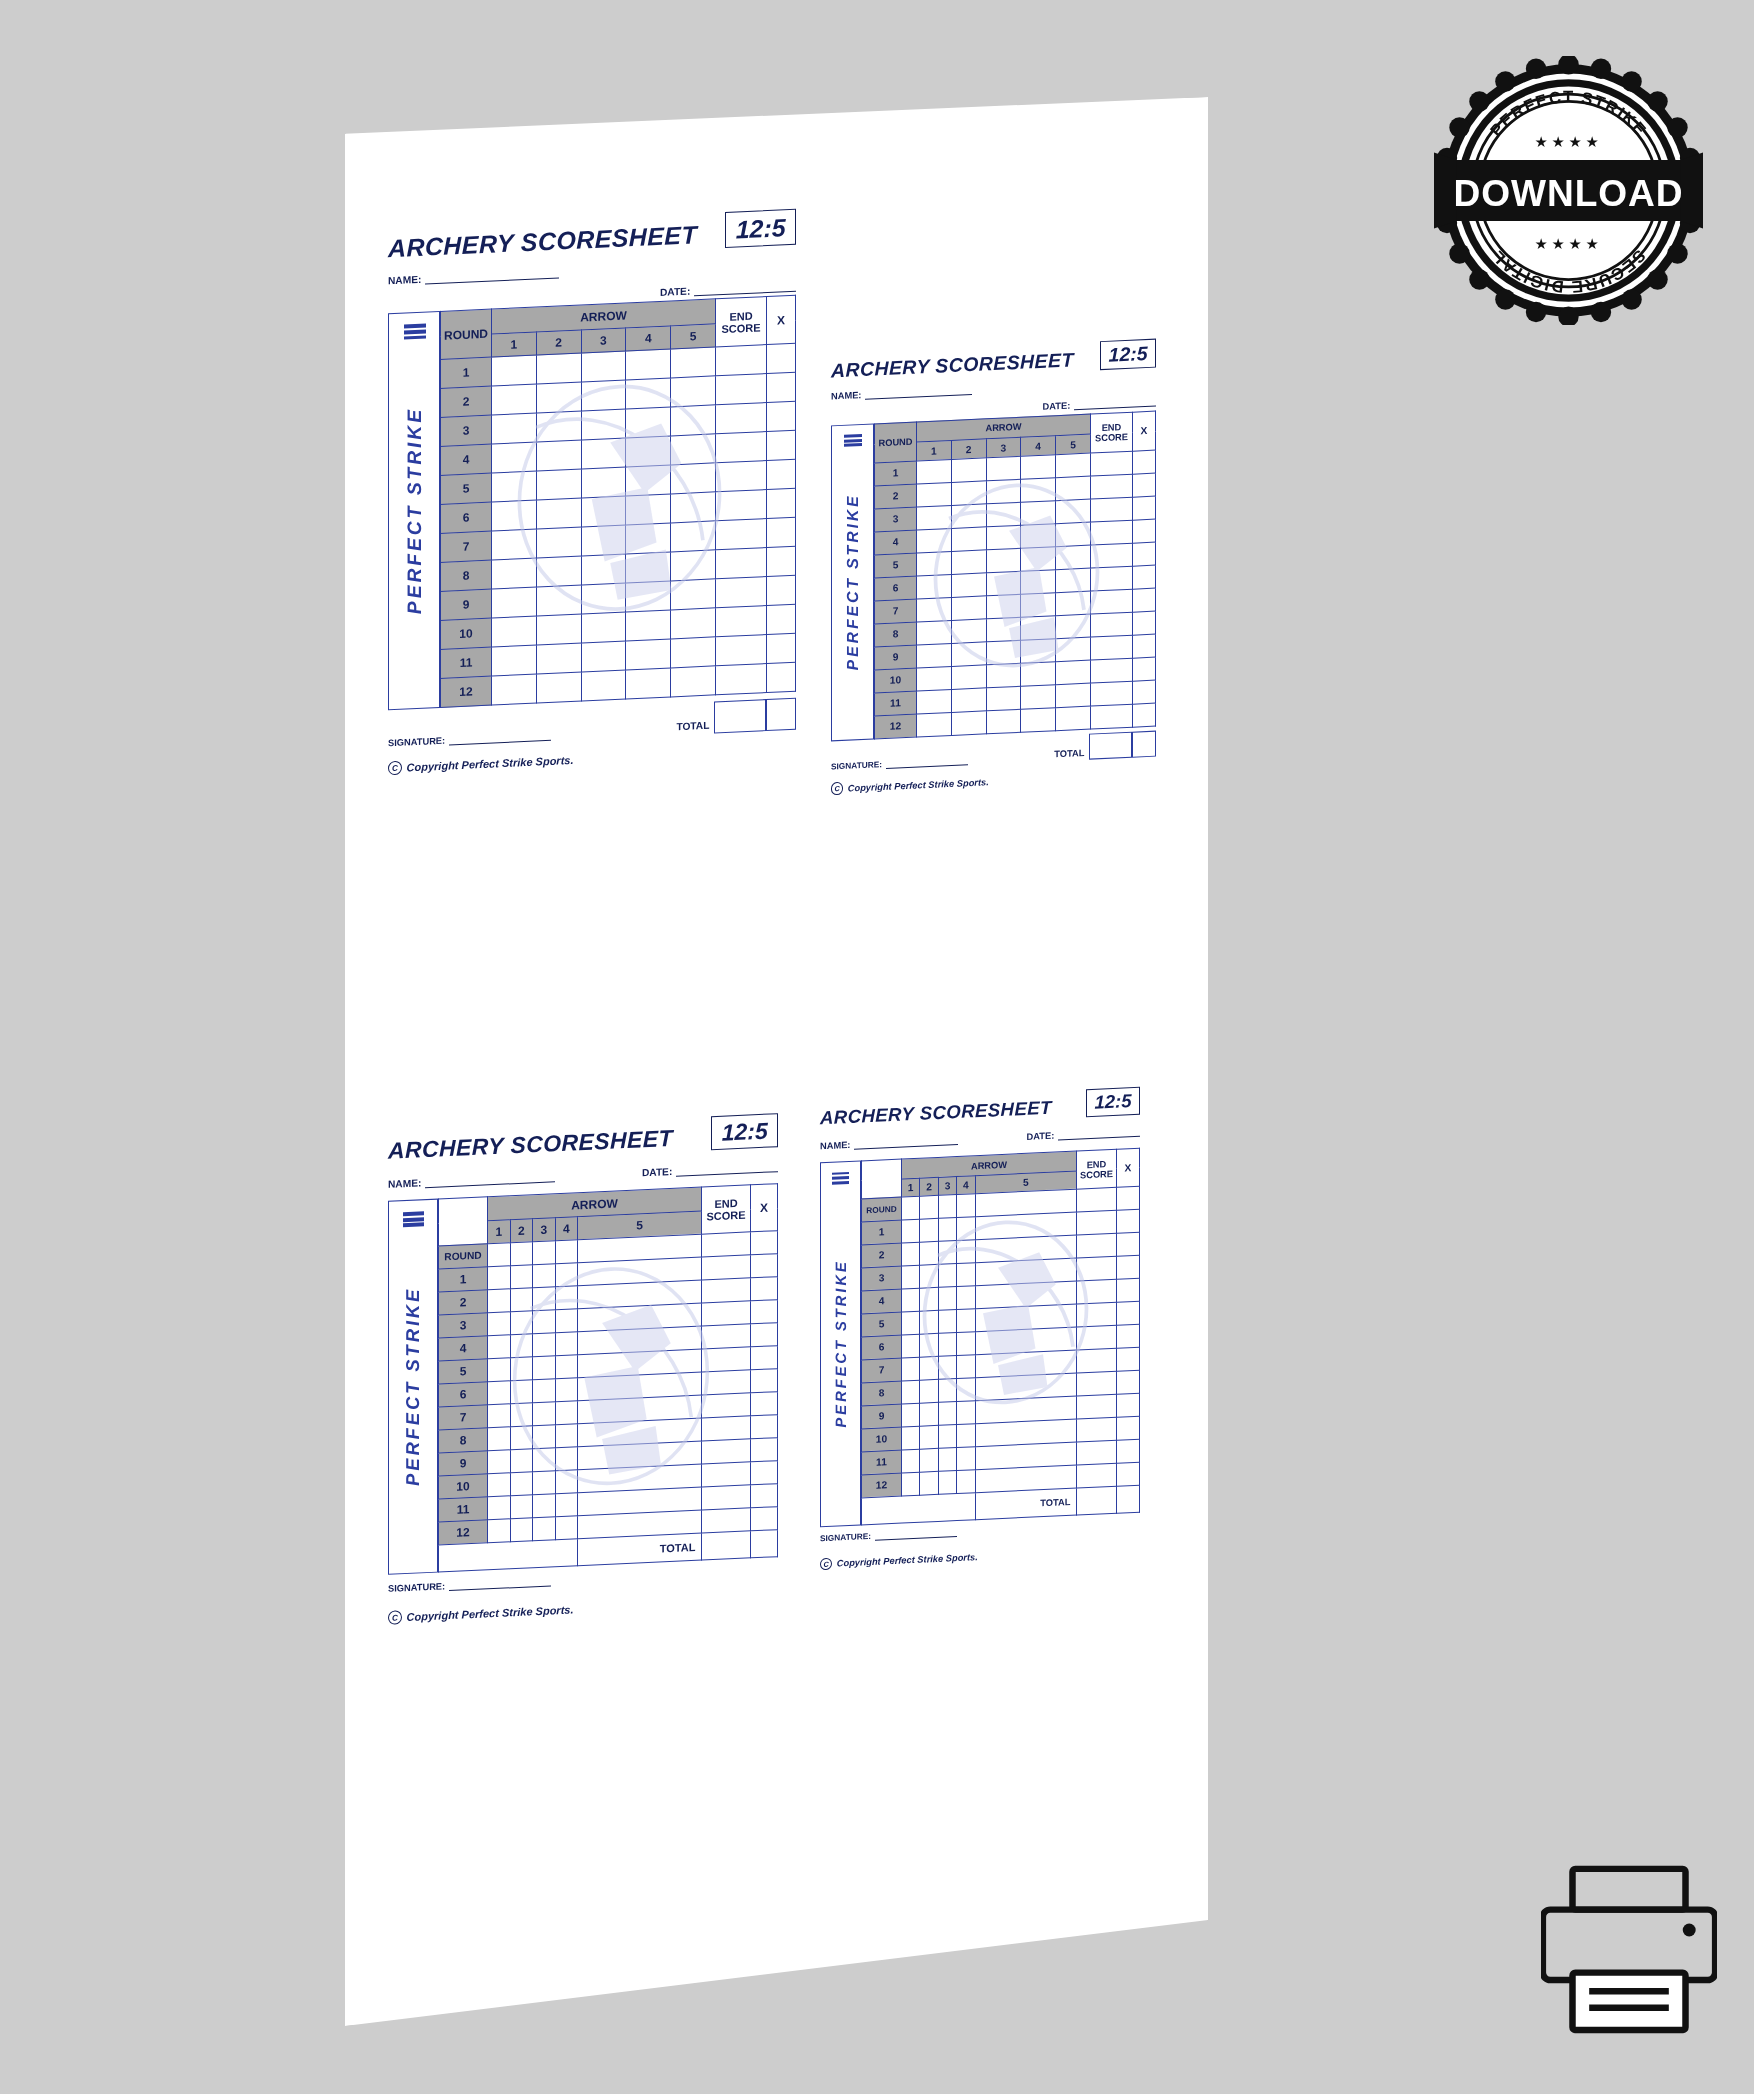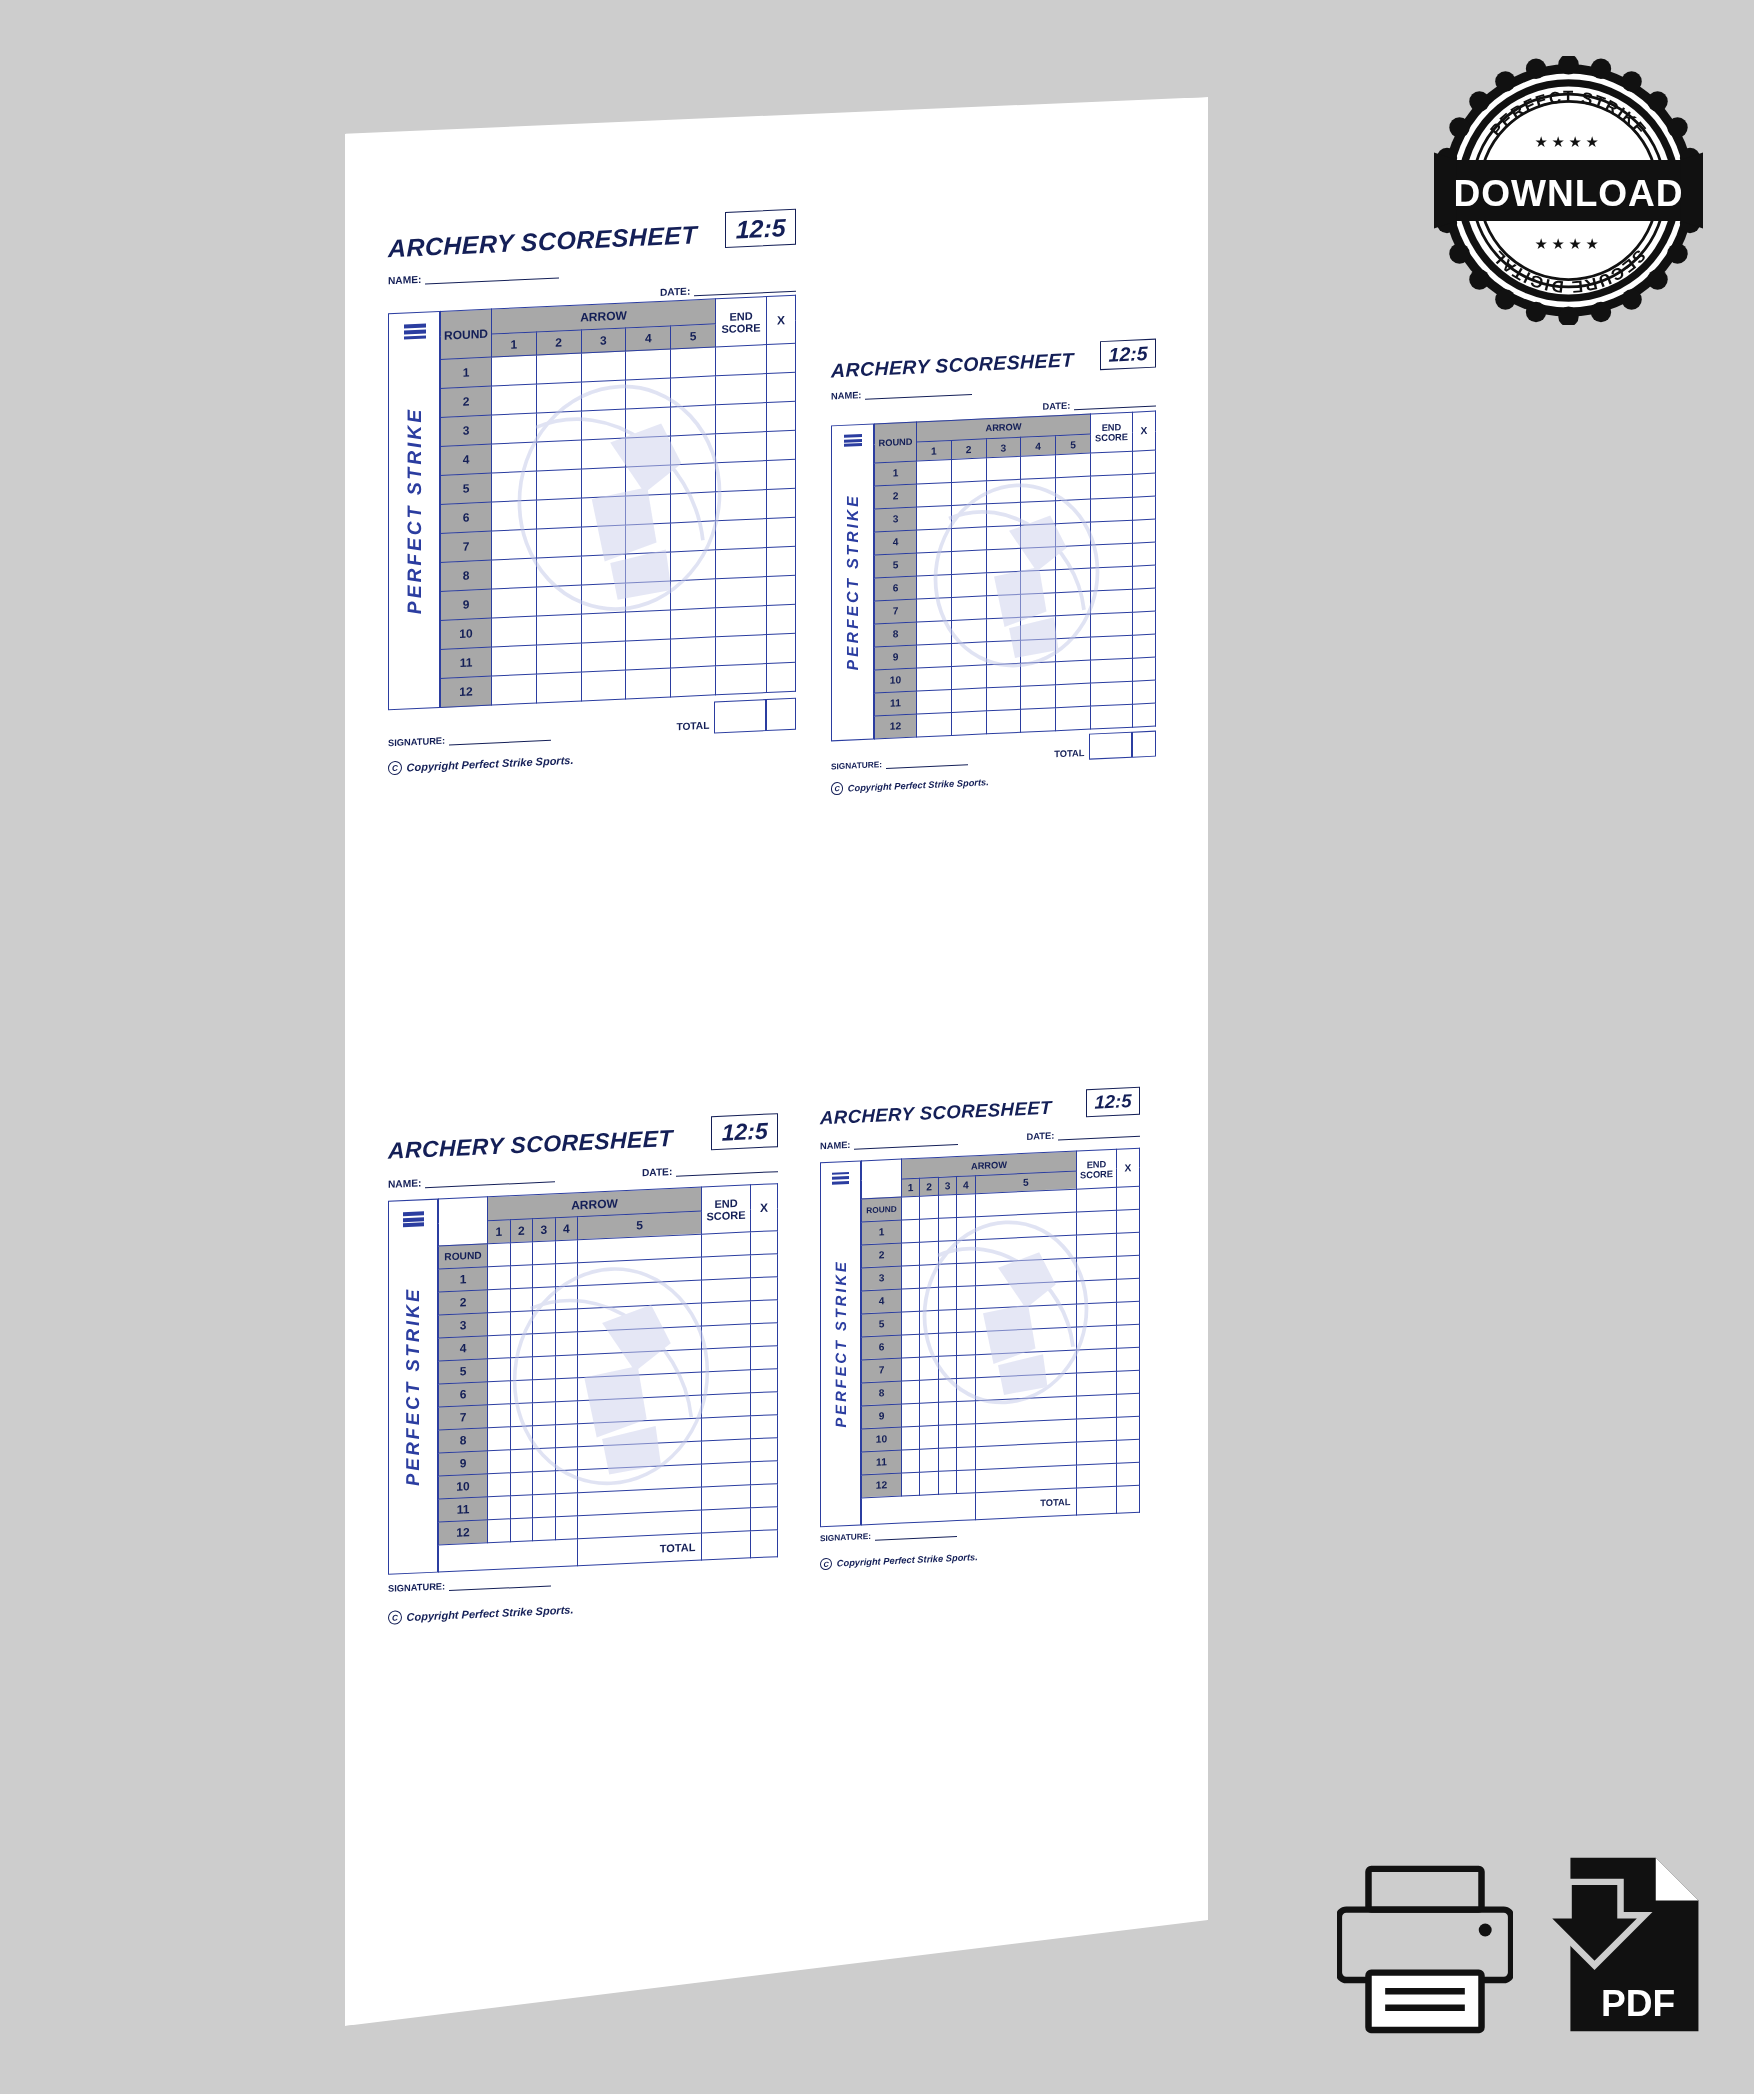--- a/index.html
+++ b/index.html
@@ -266,28 +266,20 @@
   <div>
     <svg width="176" height="172" viewBox="0 0 190 185" xmlns="http://www.w3.org/2000/svg" fill="none" stroke="#111111" stroke-width="7">
       <rect x="34" y="6" width="122" height="44" rx="3"></rect>
       <path d="M10 50 h170 a8 8 0 0 1 8 8 v60 a8 8 0 0 1 -8 8 h-170 a8 8 0 0 1 -8 -8 v-60 a8 8 0 0 1 8 -8 z"></path>
       <circle cx="160" cy="72" r="7" fill="#111111" stroke="none"></circle>
       <rect x="34" y="118" width="122" height="62" rx="3" fill="#ffffff"></rect>
       <line x1="52" y1="138" x2="138" y2="138"></line>
       <line x1="52" y1="156" x2="138" y2="156"></line>
     </svg>
   </div>
-  <div>
-    <svg width="167" height="181" viewBox="0 0 180 195" xmlns="http://www.w3.org/2000/svg">
-      <path d="M22 4 h92 l46 46 v141 h-138 z" fill="#111111"></path>
-      <path d="M114 4 l46 46 h-46 z" fill="#ffffff"></path>
-      <path d="M20 30 h56 v36 h26 l-54 54 l-54 -54 h26 z" fill="#111111" stroke="#cdcdcd" stroke-width="7"></path>
-      <text x="95" y="175" text-anchor="middle" font-family="Liberation Sans, sans-serif" font-size="40" font-weight="bold" fill="#ffffff">PDF</text>
-    </svg>
-  </div>
 </div>
 
 <div class="sheet-wrap">
   <div class="sheet">
 
     <div class="card" style="left:43px; top:121px; width:408px; transform: skewY(-2.6deg);">
       <div class="hdr-row">
         <div class="title" style="font-size:25px;">ARCHERY SCORESHEET</div>
         <div class="ratio-box" style="font-size:25px; padding:4.6px 9.3px;">12:5</div>
       </div>

